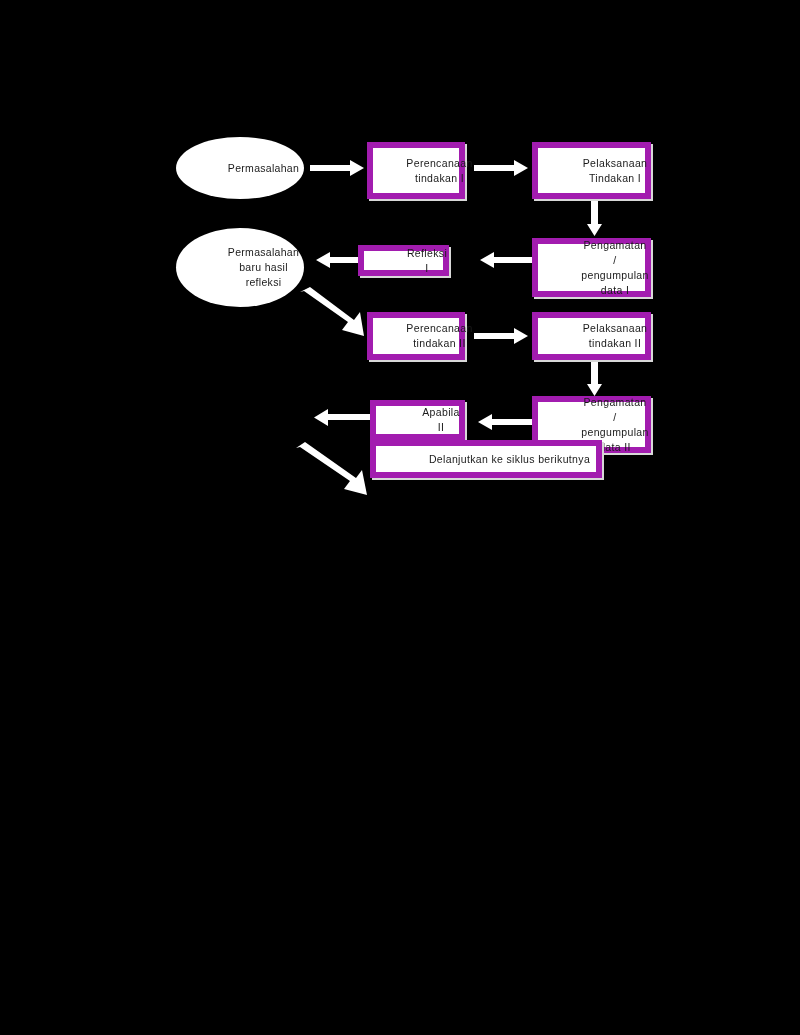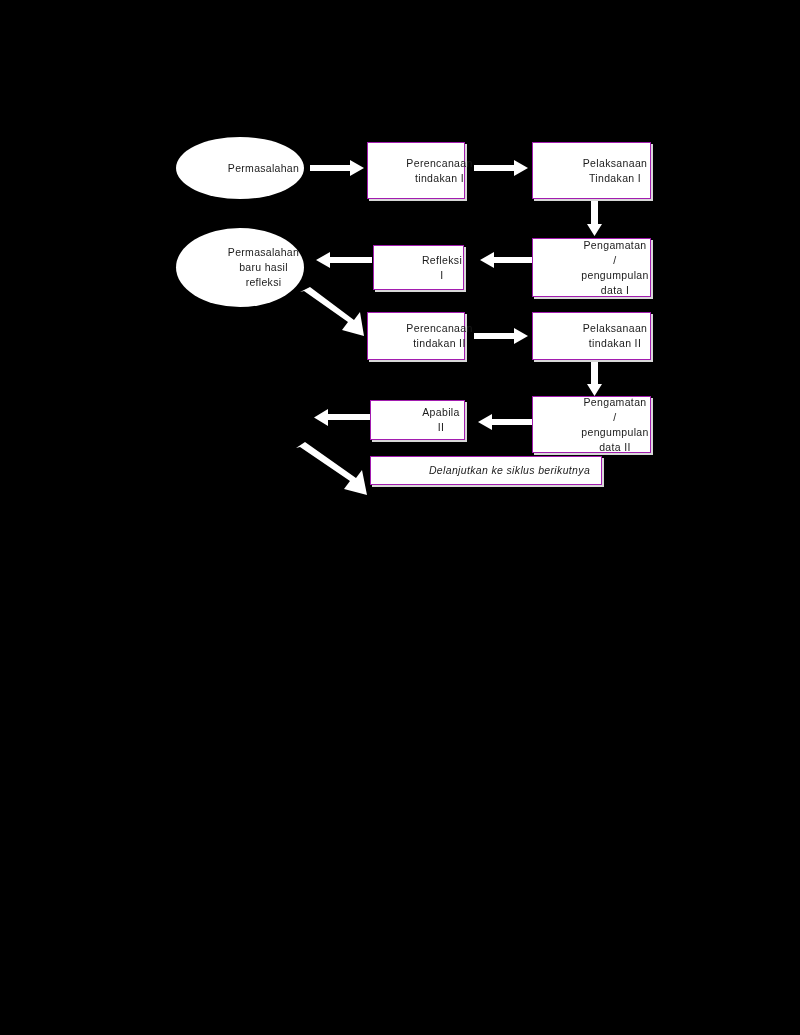--- a/index.html
+++ b/index.html
@@ -25,21 +25,21 @@
     position: absolute;
     background: #ffffff;
     color: #1a1a1a;
     display: flex;
     align-items: center;
     justify-content: center;
     text-align: center;
     box-sizing: border-box;
   }
   .box {
-    border: 1px solid #a21caf;
+    border: 6px solid #a21caf;
     box-shadow: 2px 2px 0 #d8d8d8;
     font-size: 10.5px;
     line-height: 15px;
     letter-spacing: 0.35px;
   }
   .ellipse {
     border-radius: 50%;
     font-size: 10.5px;
     line-height: 15px;
     letter-spacing: 0.3px;
@@ -142,21 +142,21 @@
     <span class="txt">Pelaksanaan
 Tindakan  I</span>
   </div>
 
   <div class="node box" style="left:532px; top:238px; width:119px; height:59px;">
     <span class="txt">Pengamatan /
 pengumpulan
 data  I</span>
   </div>
 
-  <div class="node box" style="left:373px; top:245px; width:91px; height:45px;">
+  <div class="node box" style="left:358px; top:245px; width:91px; height:31px;">
     <span class="txt">Refleksi  I</span>
   </div>
 
   <div class="node ellipse" style="left:176px; top:228px; width:128px; height:79px;">
     <span class="txt">Permasalahan
 baru hasil
 refleksi</span>
   </div>
 
   <div class="node box" style="left:367px; top:312px; width:98px; height:48px;">
@@ -173,17 +173,17 @@
     <span class="txt">Pengamatan /
 pengumpulan
 data II</span>
   </div>
 
   <div class="node box" style="left:370px; top:400px; width:95px; height:40px;">
     <span class="txt">Apabila  II</span>
   </div>
 
 
-  <div class="node box" style="left:370px; top:456px; width:232px; height:29px;font-style:italic;">
+  <div class="node box" style="left:370px; top:440px; width:232px; height:38px;">
     <span class="txt">Delanjutkan ke siklus berikutnya</span>
   </div>
 
 </div>
 
 </body></html>

